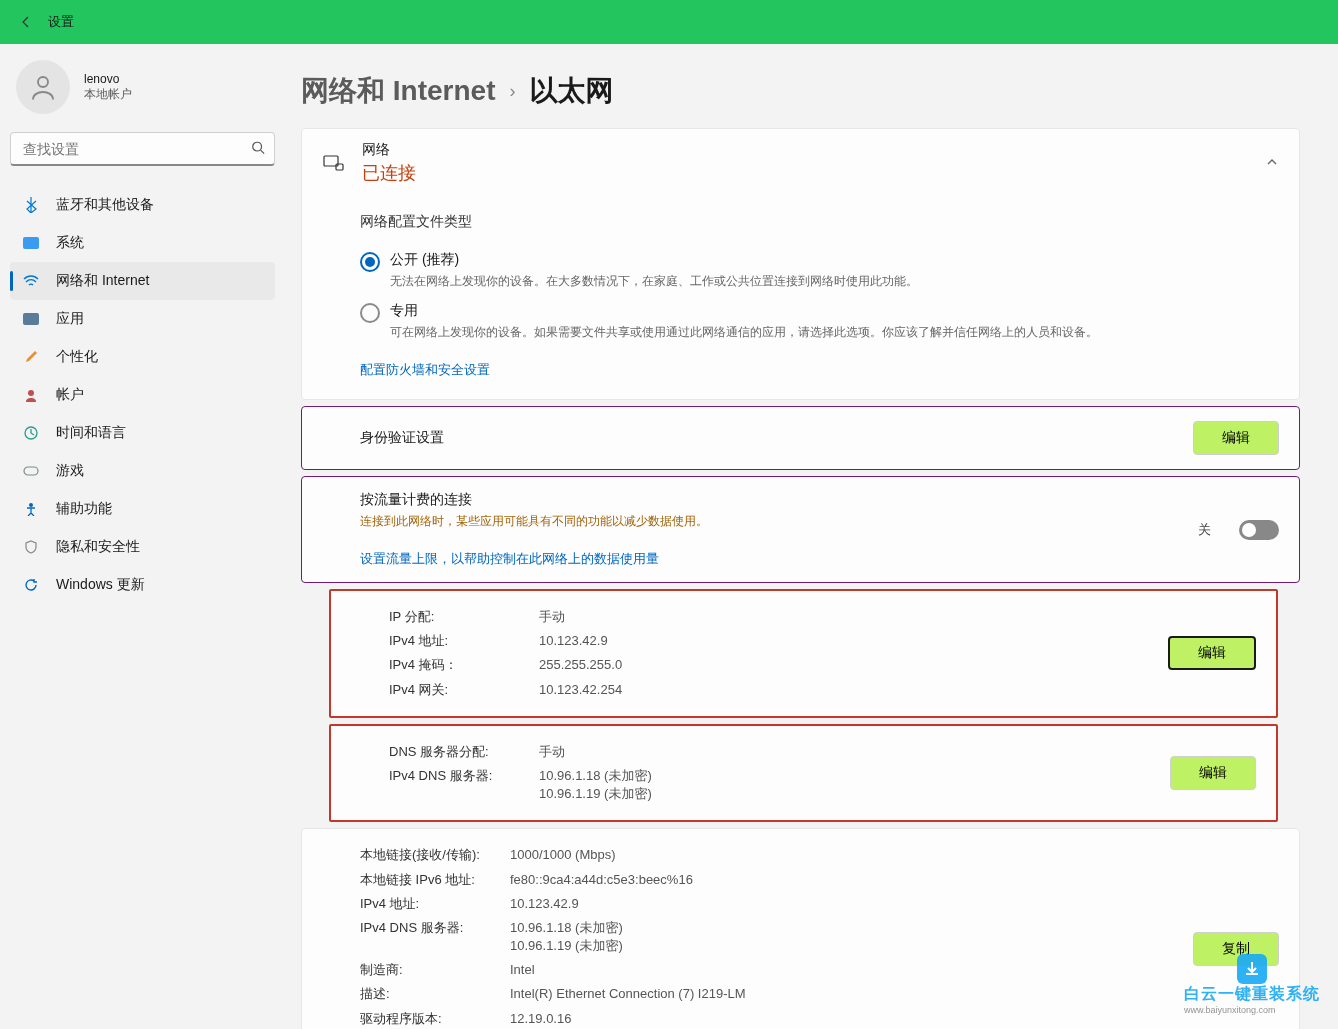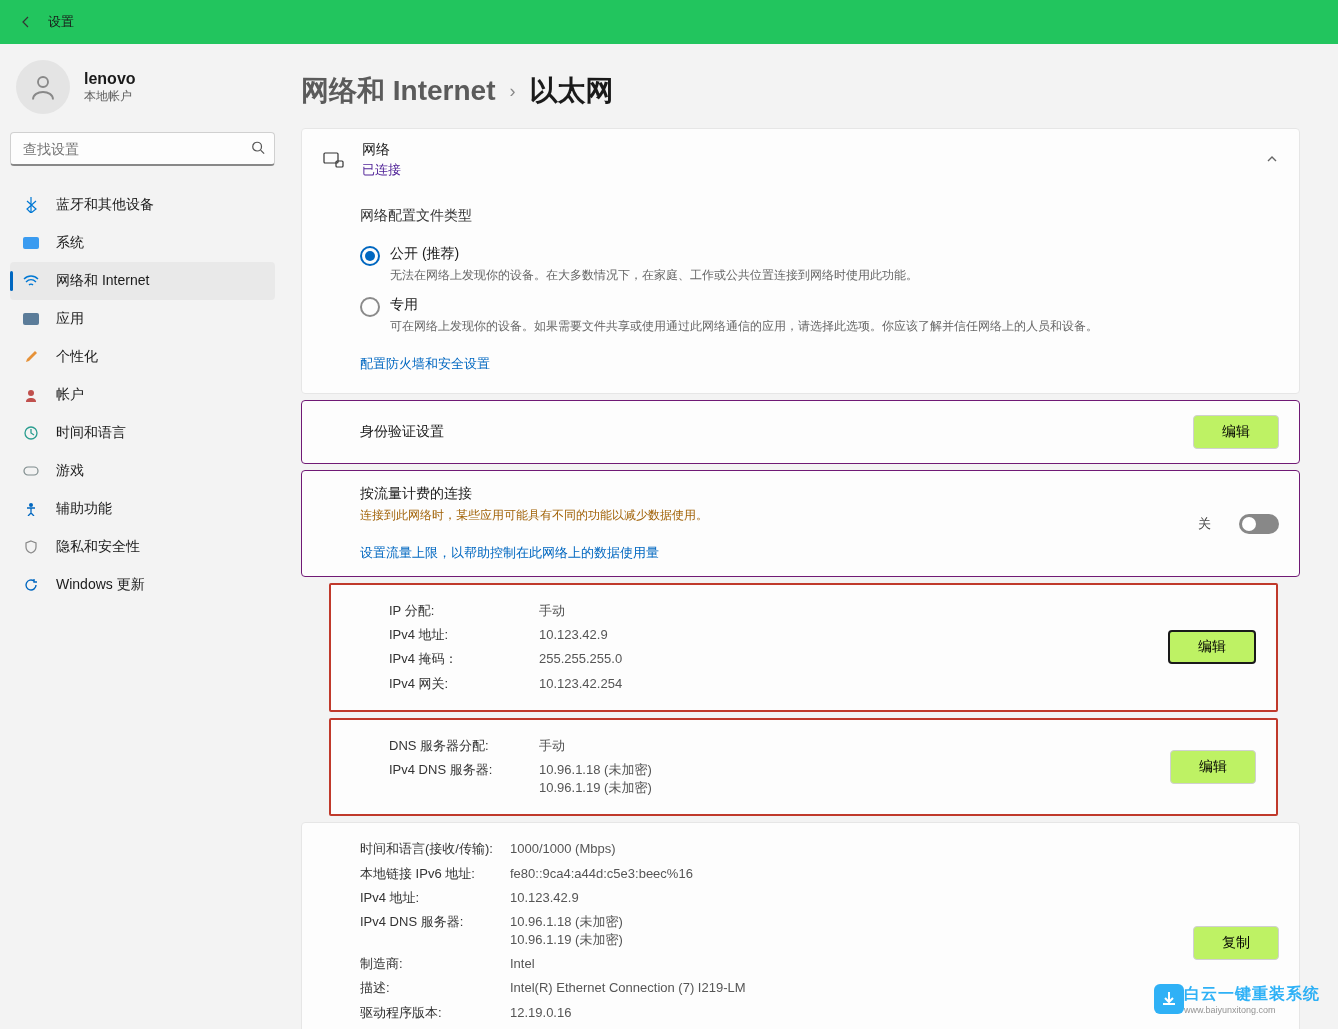--- a/index.html
+++ b/index.html
@@ -21,21 +21,21 @@
   background: #22c55e;
 }
 .titlebar .back { width: 32px; height: 32px; display: flex; align-items: center; justify-content: center; border-radius: 4px; }
 .titlebar .title { font-size: 13px; margin-left: 6px; }
 
 .content { display: flex; flex: 1; overflow: hidden; }
 
 .sidebar { width: 285px; padding: 8px 10px 0 10px; display: flex; flex-direction: column; }
 .profile { display: flex; align-items: center; gap: 14px; padding: 8px 6px 18px 6px; }
 .avatar { width: 54px; height: 54px; border-radius: 50%; background: #e4e4e4; display: flex; align-items: center; justify-content: center; }
-.profile-name { font-size: 16px; font-weight: 700; }
+.profile-name { font-size: 12px; font-weight: 400; }
 .profile-sub { font-size: 12px; color: #5c5c5c; }
 
 .search { position: relative; margin-bottom: 20px; }
 .search input {
   width: 100%; height: 34px; border: 1px solid #d0d0d0;
   border-bottom: 2px solid #888; border-radius: 4px;
   padding: 0 36px 0 12px; font-size: 14px; background: #fdfdfd;
   outline: none;
 }
 .search .icon { position: absolute; right: 10px; top: 50%; transform: translateY(-50%); color: #555; }
@@ -64,21 +64,21 @@
 .card {
   background: #fdfdfd; border: 1px solid #e6e6e6;
   border-radius: 4px; margin-bottom: 6px;
 }
 .card-header {
   display: flex; align-items: center; padding: 12px 20px; gap: 18px;
 }
 .card-header .icon { width: 22px; height: 22px; }
 .card-header .titles { flex: 1; }
 .card-header .title { font-size: 14px; }
-.card-header .sub { font-size: 13px; color: #4c1d95; margin-top: 2px; }
+.card-header .sub { font-size: 18px; color: #c2410c; margin-top: 2px; }
 .card-header .chev { color: #666; }
 
 .card-body { padding: 0 20px 20px 58px; }
 
 .section-label { font-size: 14px; color: #333; margin: 16px 0 14px 0; }
 
 .radio-row { display: flex; align-items: flex-start; padding: 6px 0; }
 .radio { width: 20px; height: 20px; border-radius: 50%; border: 2px solid #8a8a8a; flex-shrink: 0; margin-right: 10px; margin-top: 1px; display:flex; align-items:center; justify-content:center; }
 .radio.checked { border-color: #0067c0; }
 .radio.checked .dot { width: 10px; height: 10px; border-radius: 50%; background: #0067c0; }
@@ -114,21 +114,21 @@
   margin-bottom: 6px; padding: 14px 20px 14px 58px;
   display: flex; align-items: center;
 }
 .kv-card.highlight { border: 2px solid #c0392b; background: #fdfdfd; margin-left: 28px; margin-right: 22px; border-radius: 2px; }
 .kv-list { flex: 1; }
 .kv-row { display: flex; padding: 3px 0; }
 .kv-key { width: 150px; font-size: 13px; color: #333; }
 .kv-val { font-size: 13px; color: #555; flex: 1; }
 .kv-val div { line-height: 1.4; }
 
-.watermark { position: fixed; right: 18px; bottom: 14px; display: flex; gap: 0; opacity: 0.9; }
+.watermark { position: fixed; right: 18px; bottom: 14px; display: flex; align-items: center; gap: 0; opacity: 0.9; flex-direction: column; }
 .watermark .logo { width: 30px; height: 30px; border-radius: 6px; background: #19a9f5; display:flex; align-items:center; justify-content:center; }
 .watermark .txt { font-size: 16px; font-weight: 700; color: #19a9f5; letter-spacing: 1px; }
 .watermark .txt .sub { font-size: 9px; font-weight: 400; color: #888; letter-spacing: 0; display: block; }
 
 
 .ic-sys { background: #3a9bf0; } .ic-bt { color: #0078d4; } .ic-net { color: #0078d4; } .ic-acc { color: #c0504d; } .ic-access { color: #0067c0; } .ic-upd { color: #0067c0; }
 .ic-box { width:16px; height:12px; border-radius:2px; }
 </style>
 </head>
 <body>
@@ -371,21 +371,21 @@
                 <div>10.96.1.19 (未加密)</div>
               </div>
             </div>
           </div>
         <button class="edit-btn">编辑</button>
       </div>
 
       <div class="kv-card">
         <div class="kv-list" id="details-rows">
             <div class="kv-row">
-              <div class="kv-key">时间和语言(接收/传输):</div>
+              <div class="kv-key">本地链接(接收/传输):</div>
               <div class="kv-val">
                 <div>1000/1000 (Mbps)</div>
               </div>
             </div>
             <div class="kv-row">
               <div class="kv-key">本地链接 IPv6 地址:</div>
               <div class="kv-val">
                 <div>fe80::9ca4:a44d:c5e3:beec%16</div>
               </div>
             </div>

